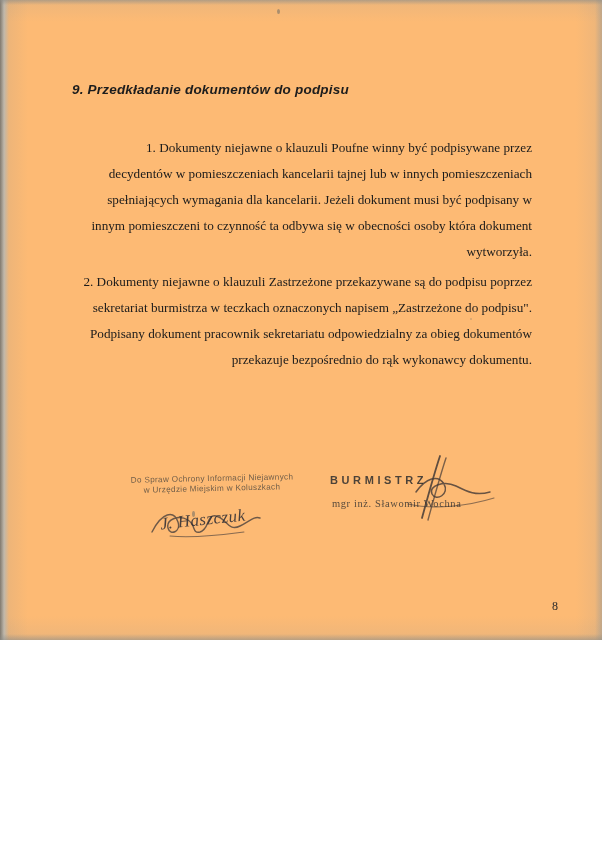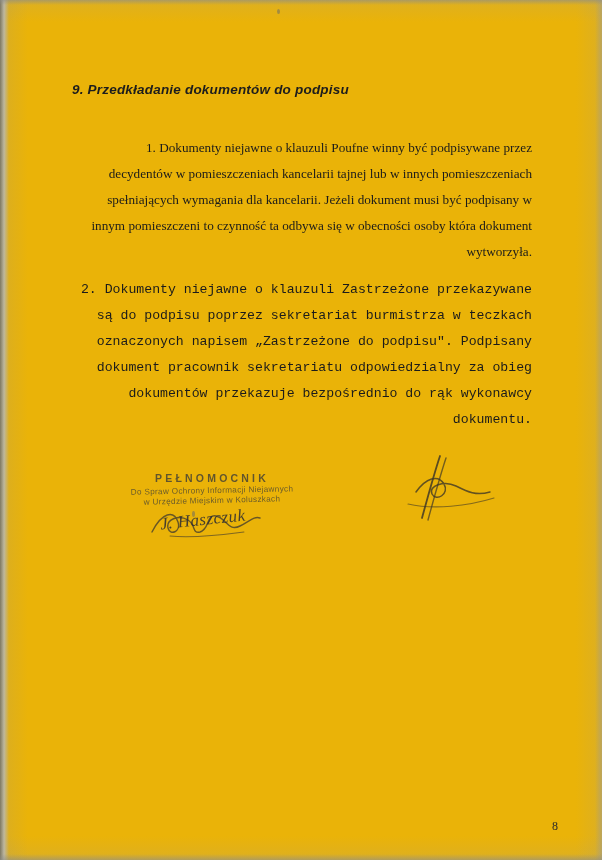--- a/index.html
+++ b/index.html
@@ -6,22 +6,22 @@
     margin: 0;
     padding: 0;
     background: #ffffff;
   }
   body {
     font-family: "Liberation Serif", serif;
   }
   .page {
     position: relative;
     width: 602px;
-    height: 860px;
-    background: #eab308;
+    height: 640px;
+    background: #fdba74;
     overflow: hidden;
   }
   
   .scan-shade {
     position: absolute;
     inset: 0;
     background:
       linear-gradient(90deg, rgba(150,150,145,0.22) 0px, rgba(255,255,255,0) 28px),
       linear-gradient(180deg, rgba(160,160,155,0.18) 0px, rgba(255,255,255,0) 22px),
       linear-gradient(270deg, rgba(160,158,152,0.20) 0px, rgba(255,255,255,0) 26px),
@@ -83,22 +83,21 @@
 
   .para {
     font-family: "Liberation Serif", serif;
     font-size: 13.2px;
     line-height: 26px;
     color: #1b1b1b;
     text-align: right;
     margin: 0;
   }
   .para + .para {
-    margin-top: 12px;
-    font-family: Liberation Mono, monospace;
+    margin-top: 4px;
   }
   .indent {
     display: inline-block;
     width: 14px;
   }
 
   
   .sig-area {
     position: absolute;
     left: 0;
@@ -229,31 +228,34 @@
 
     <h1 class="section-heading">9. Przedkładanie dokumentów do podpisu</h1>
 
     <p class="para"><span class="indent"></span><span>1. Dokumenty niejawne o klauzuli Poufne winny być podpisywane przez decydentów w pomieszczeniach kancelarii tajnej lub w innych pomieszczeniach spełniających wymagania dla kancelarii. Jeżeli dokument musi być podpisany w innym pomieszczeni to czynność ta odbywa się w obecności osoby która dokument wytworzyła.</span></p>
 
     <p class="para"><span>2. Dokumenty niejawne o klauzuli Zastrzeżone przekazywane są do podpisu poprzez sekretariat burmistrza w teczkach oznaczonych napisem „Zastrzeżone do podpisu". Podpisany dokument pracownik sekretariatu odpowiedzialny za obieg dokumentów przekazuje bezpośrednio do rąk wykonawcy dokumentu.</span></p>
 
     <div class="sig-area">
 
       <div class="stamp-left">
-        <div class="l1">PEŁNOMOCNIK</div>
         <div class="l2">Do Spraw Ochrony Informacji Niejawnych</div>
         <div class="l3">w Urzędzie Miejskim w Koluszkach</div>
       </div>
 
       <svg class="sig-left-swirl" viewBox="0 0 120 40">
         <path d="M8,30 C18,10 30,8 34,20 C37,30 26,34 24,26 C22,18 34,12 44,18 C52,23 48,32 56,30 C66,27 62,12 72,14 C82,16 84,30 96,24 C106,19 110,14 116,16" fill="none" stroke="#2b2b33" stroke-width="1.4" stroke-linecap="round" opacity="0.85"></path>
         <path d="M26,34 C44,36 70,34 100,30" fill="none" stroke="#2b2b33" stroke-width="1.1" stroke-linecap="round" opacity="0.7"></path>
       </svg>
       <div class="sig-left">J. Haszczuk</div>
 
+      <div class="stamp-right">
+        <div class="r1">BURMISTRZ</div>
+        <div class="r2">mgr inż. Sławomir Wochna</div>
+      </div>
 
       <svg class="sig-right-stroke" viewBox="0 0 140 72">
         <path d="M76,4 C70,22 64,44 58,66" fill="none" stroke="#23232c" stroke-width="1.8" stroke-linecap="round" opacity="0.85"></path>
         <path d="M82,6 C76,24 70,46 64,68" fill="none" stroke="#23232c" stroke-width="1.4" stroke-linecap="round" opacity="0.7"></path>
         <path d="M52,40 C62,26 74,22 80,32 C86,42 72,50 68,42 C64,34 80,28 92,34 C104,40 112,44 126,40" fill="none" stroke="#23232c" stroke-width="1.5" stroke-linecap="round" opacity="0.8"></path>
         <path d="M44,52 C70,58 104,54 130,46" fill="none" stroke="#23232c" stroke-width="1.1" stroke-linecap="round" opacity="0.6"></path>
       </svg>
       <div class="sig-right" style="opacity:0">S. Wochna</div>
 
     </div>

